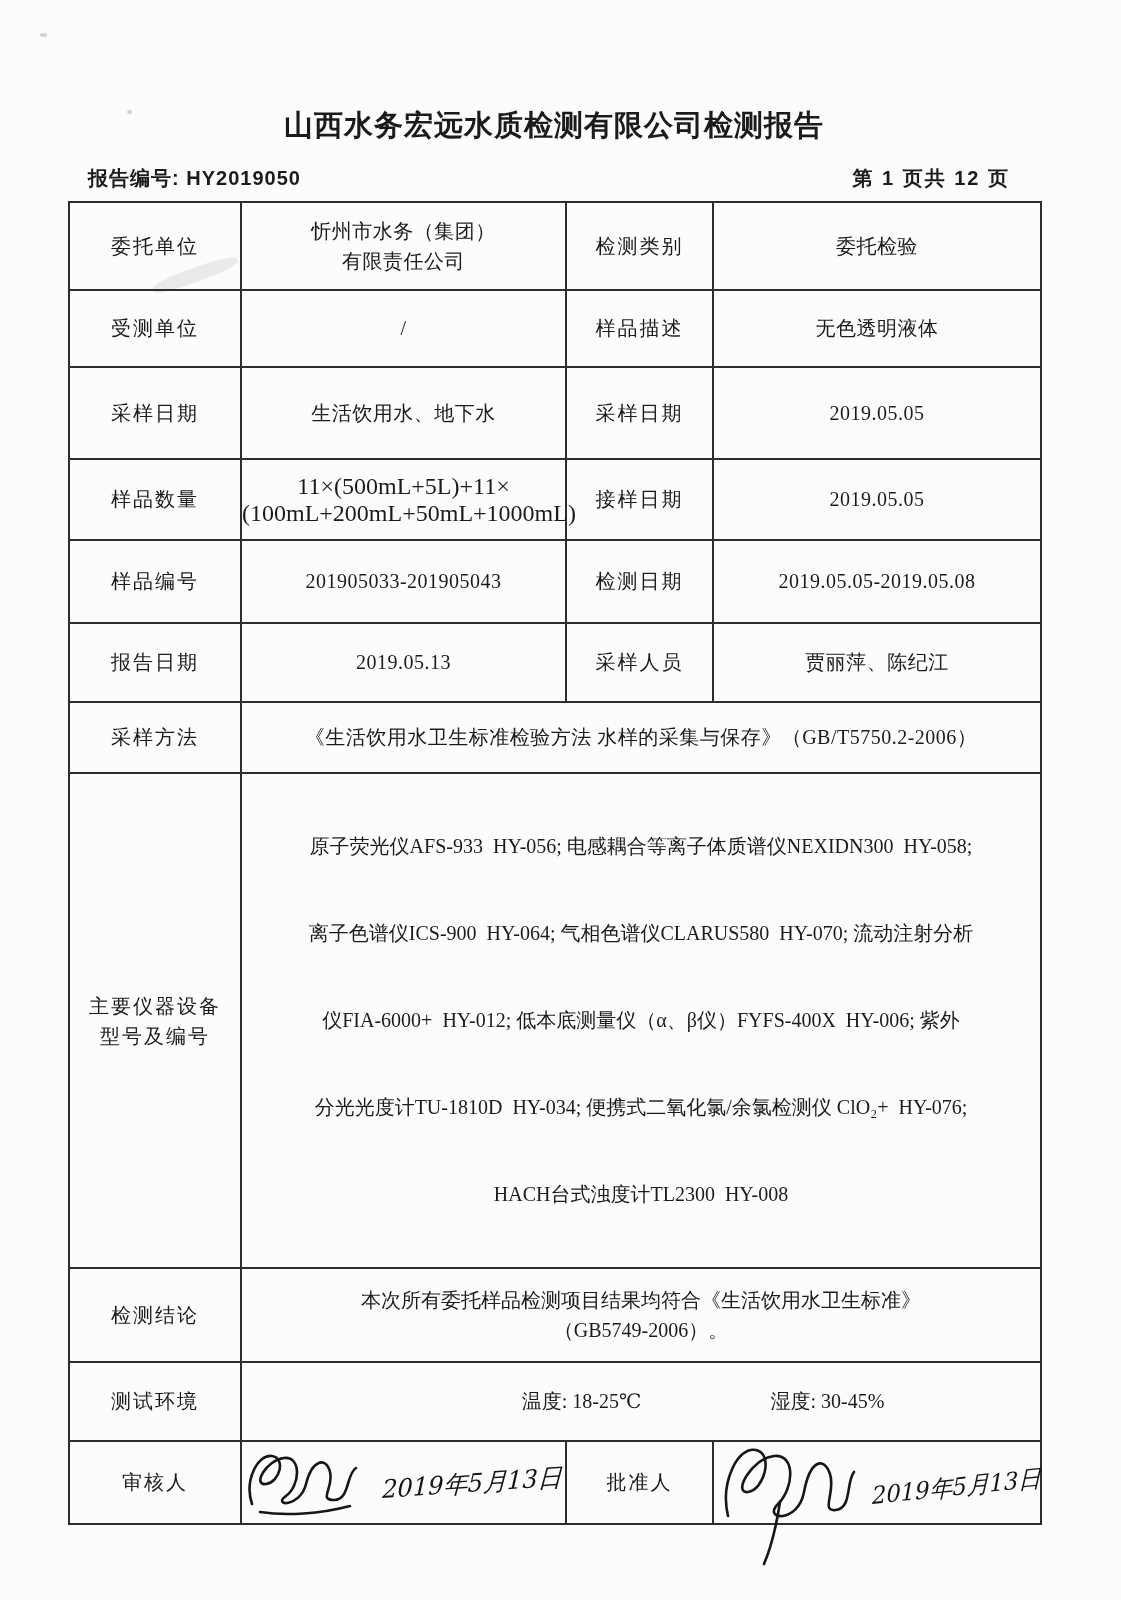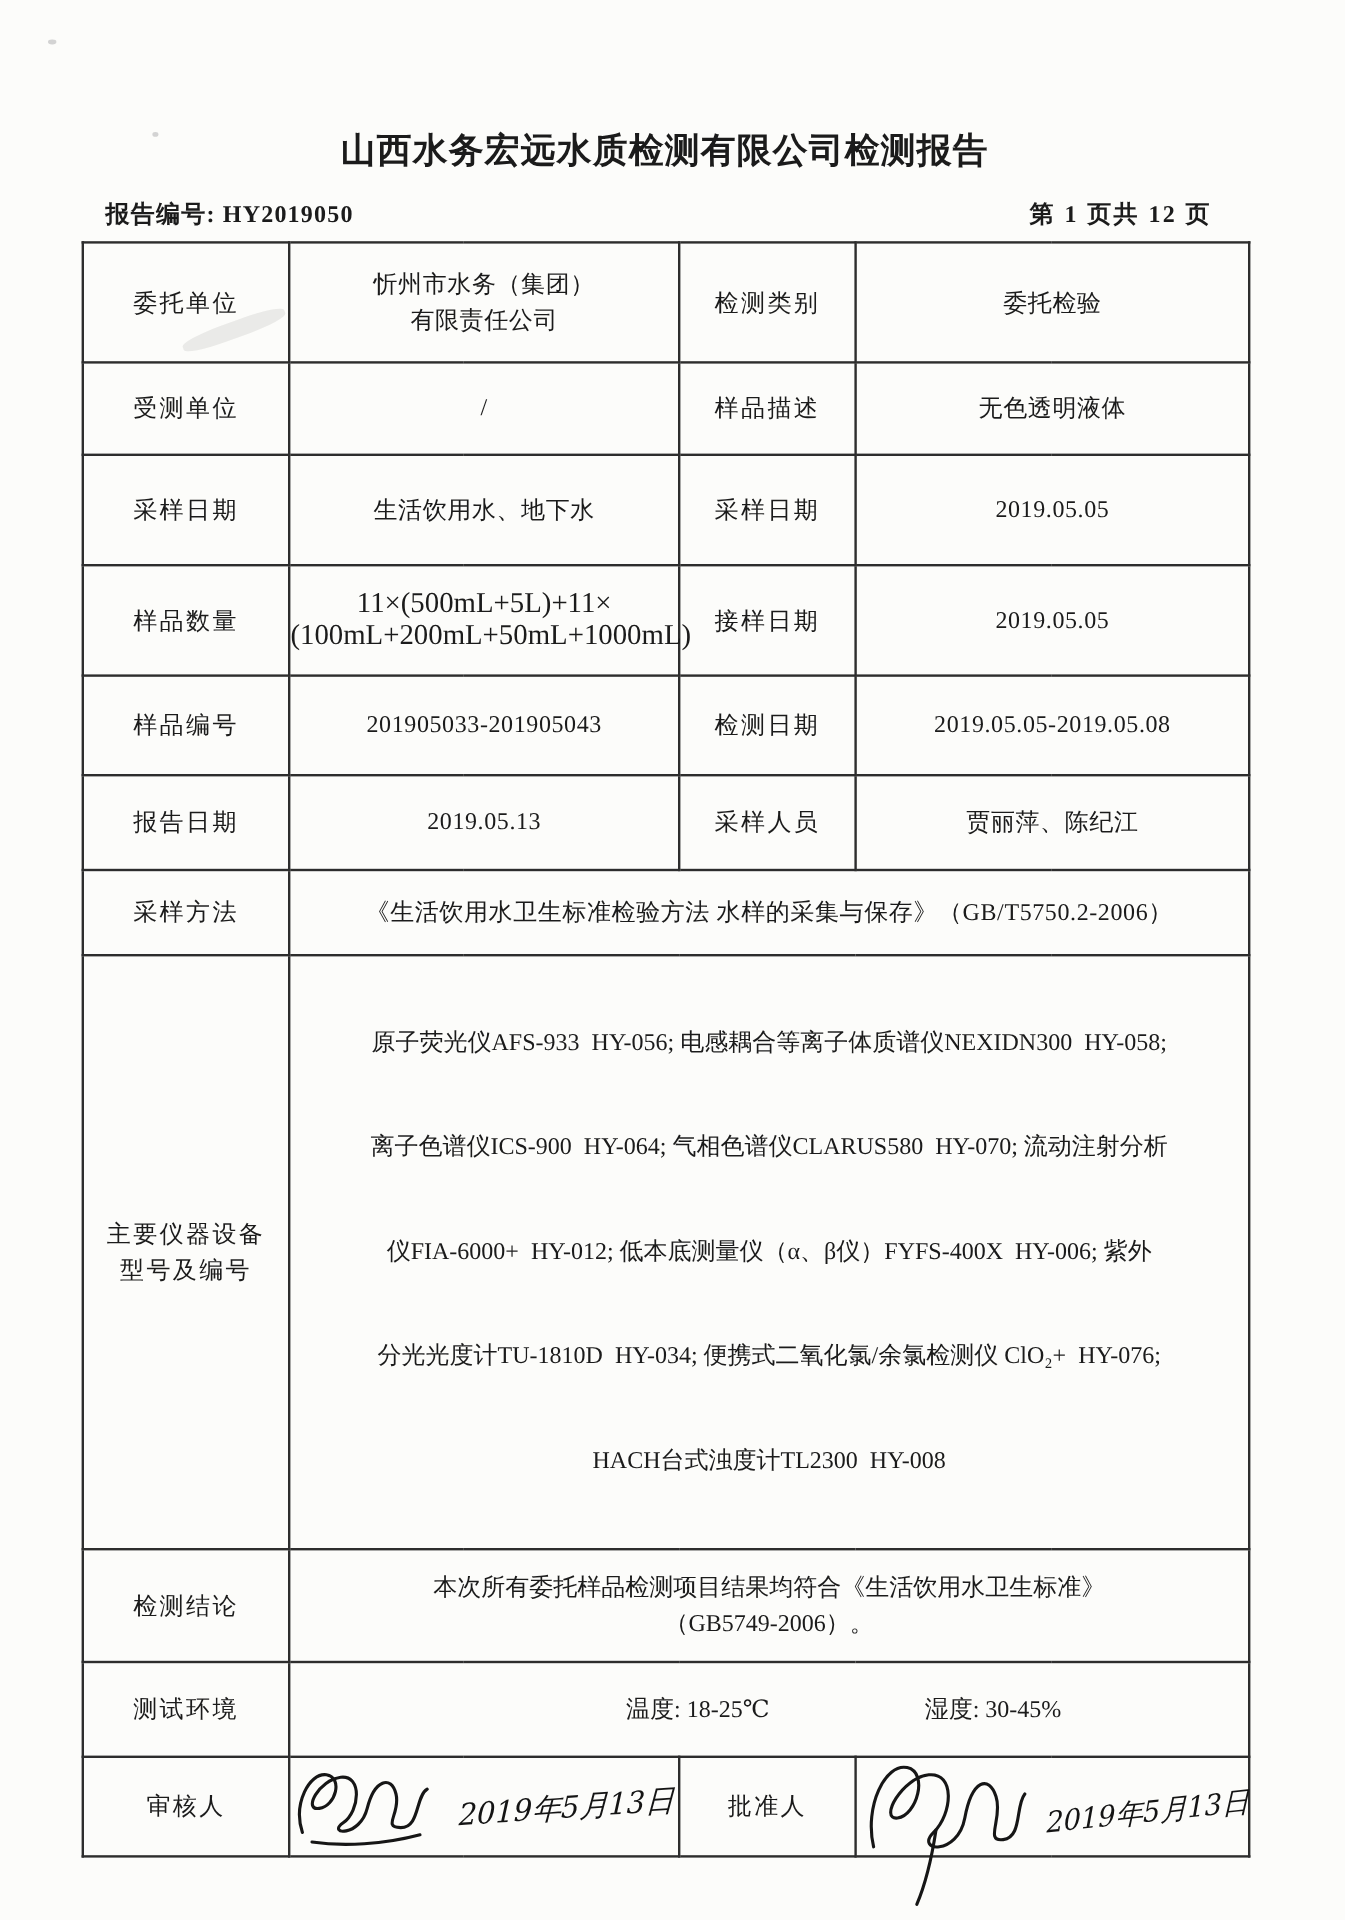--- a/index.html
+++ b/index.html
@@ -10,21 +10,21 @@
     font-family:"Liberation Serif","DejaVu Serif",serif; color:var(--ink);
   }
   .title {
     position:absolute; top:106px; left:68px; width:972px;
     text-align:center; font-family:"Liberation Sans","DejaVu Sans",sans-serif;
     font-weight:bold; font-size:29px; letter-spacing:1px;
   }
   .subheader {
     position:absolute; top:165px; left:68px; width:972px;
     display:flex; justify-content:space-between; align-items:baseline;
-    font-family:Liberation Serif, serif;
+    font-family:Liberation Sans, sans-serif;
     font-weight:bold; font-size:20px;
   }
   .subheader .left { margin-left:20px; letter-spacing:1px; }
   .subheader .right { margin-right:30px; letter-spacing:2px; }
   table.report {
     position:absolute; top:201px; left:68px; width:972px;
     border-collapse:collapse; table-layout:fixed;
   }
   table.report td {
     border:2px solid var(--line); vertical-align:middle;
@@ -67,21 +67,21 @@
   <table class="report">
     <colgroup>
       <col style="width:172px">
         <col style="width:145px">
         <col style="width:180px">
       <col style="width:147px">
         <col style="width:163px">
         <col style="width:165px">
     </colgroup>
     <tbody>
-      <tr style="height:100px">
+      <tr style="height:88px">
         <td class="lbl">委托单位</td>
         <td class="val" colspan="2">
           <div class="two-line">忻州市水务（集团）</div>
           <div class="two-line">有限责任公司</div>
         </td>
         <td class="lbl">检测类别</td>
         <td class="val" colspan="2">委托检验</td>
       </tr>
 
       <tr style="height:77px">
@@ -91,21 +91,21 @@
         <td class="val" colspan="2">无色透明液体</td>
       </tr>
 
       <tr style="height:92px">
         <td class="lbl">采样日期</td>
         <td class="val" colspan="2">生活饮用水、地下水</td>
         <td class="lbl">采样日期</td>
         <td class="val" colspan="2">2019.05.05</td>
       </tr>
 
-      <tr style="height:92px">
+      <tr style="height:81px">
         <td class="lbl">样品数量</td>
         <td class="val" colspan="2">
           <div class="small-two-line">11×(500mL+5L)+11×</div>
           <div class="small-two-line">(100mL+200mL+50mL+1000mL)</div>
         </td>
         <td class="lbl">接样日期</td>
         <td class="val" colspan="2">2019.05.05</td>
       </tr>
 
       <tr style="height:83px">

